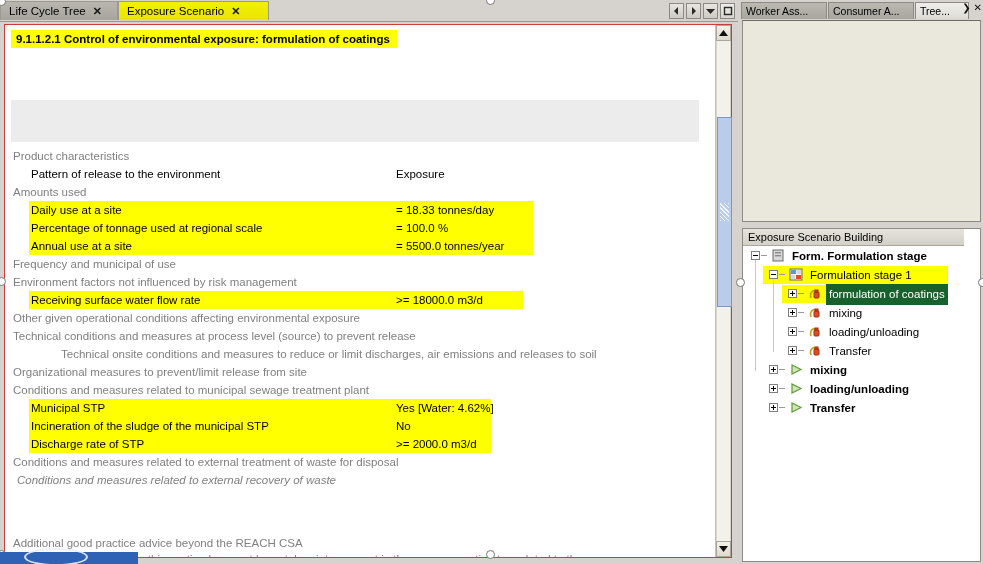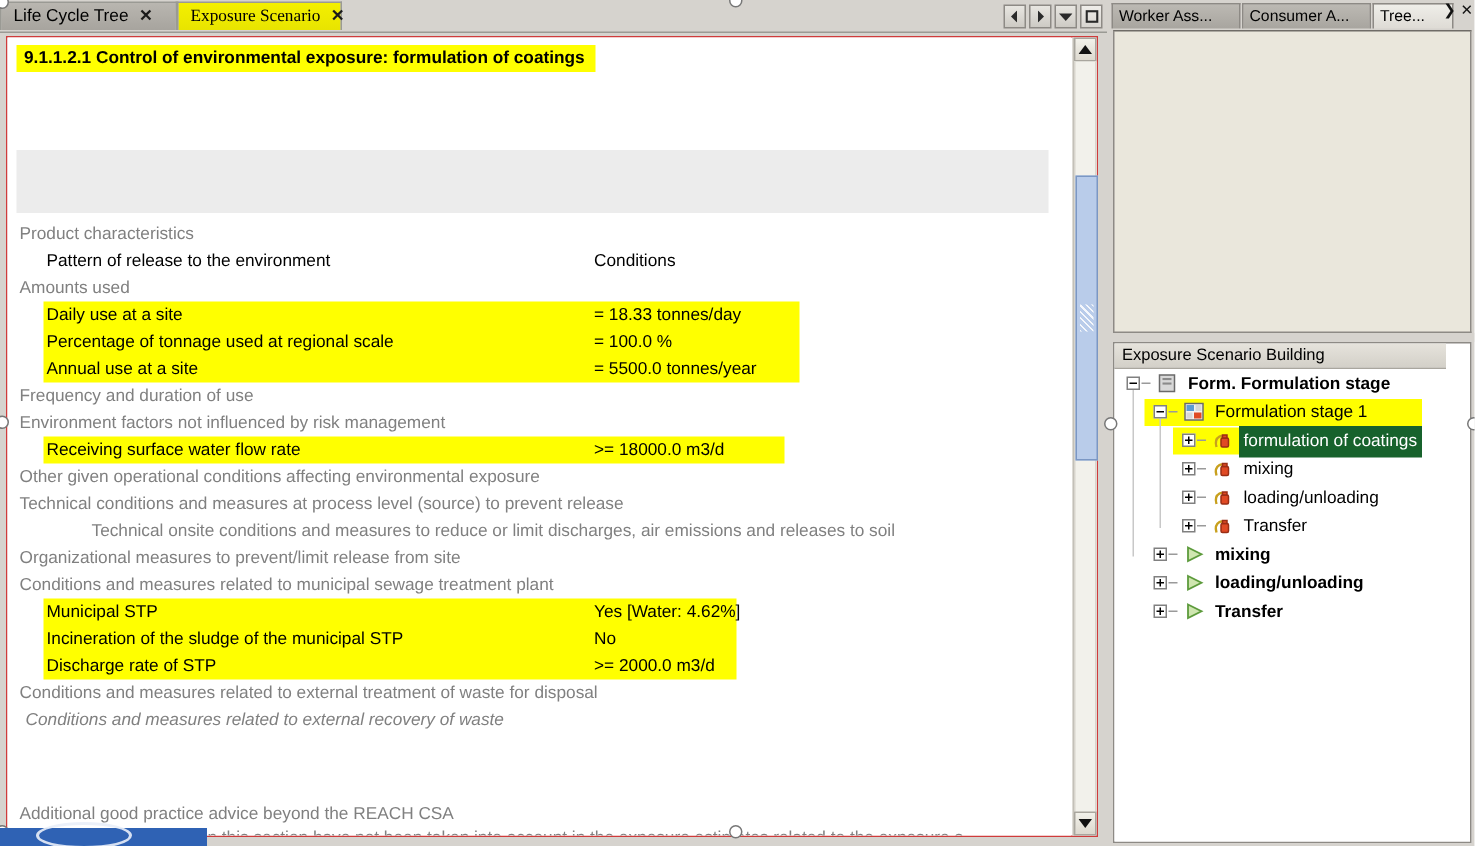--- a/index.html
+++ b/index.html
@@ -122,21 +122,21 @@
 </style>
 </head>
 <body>
 
 <div id="app">
 
   <div id="left-pane">
 
     <div id="left-tabstrip">
         <div class="tab inactive" style="left: 0px; width: 118px;"><span class="tx">Life Cycle Tree</span><span class="closex">✕</span></div>
-        <div class="tab active" style="left: 118px; width: 110px; font-family: Liberation Serif, serif;"><span class="tx">Exposure Scenario</span><span class="closex">✕</span></div>
+        <div class="tab active" style="left: 118px; width: 151px;"><span class="tx">Exposure Scenario</span><span class="closex">✕</span></div>
       </div>
 
     <div id="tab-nav">
       <div class="navbtn">
         <svg width="7" height="8" viewBox="0 0 7 8">
             <polygon points="5,0 5,8 1,4" fill="#2a2a2a"></polygon>
           </svg>
       </div>
       <div class="navbtn">
         <svg width="7" height="8" viewBox="0 0 7 8">
@@ -167,39 +167,39 @@
 
           <div class="rows" id="rows-host">
               <div class="hl-block" style="left: 24px; top: 54px; height: 54px; width: 504px;"></div>
               <div class="hl-block" style="left: 24px; top: 144px; height: 18px; width: 494px;"></div>
               <div class="hl-block" style="left: 24px; top: 252px; height: 54px; width: 462px;"></div>
               <div class="row section" style="top: 0px; position: absolute; left: 0px; width: 100%;">
                 <span class="lbl">Product characteristics</span>
               </div>
               <div class="row item" style="top: 18px; position: absolute; left: 0px; width: 100%;">
                 <span class="lbl">Pattern of release to the environment</span>
-                <span class="val">Conditions</span>
+                <span class="val">Exposure</span>
               </div>
               <div class="row section" style="top: 36px; position: absolute; left: 0px; width: 100%;">
                 <span class="lbl">Amounts used</span>
               </div>
               <div class="row item" style="top: 54px; position: absolute; left: 0px; width: 100%;">
                 <span class="lbl">Daily use at a site</span>
                 <span class="val">= 18.33 tonnes/day</span>
               </div>
               <div class="row item" style="top: 72px; position: absolute; left: 0px; width: 100%; padding-left: 48px;">
                 <span class="lbl">Percentage of tonnage used at regional scale</span>
                 <span class="val">= 100.0 %</span>
               </div>
               <div class="row item" style="top: 90px; position: absolute; left: 0px; width: 100%;">
                 <span class="lbl">Annual use at a site</span>
                 <span class="val">= 5500.0 tonnes/year</span>
               </div>
               <div class="row section" style="top: 108px; position: absolute; left: 0px; width: 100%;">
-                <span class="lbl">Frequency and duration of use</span>
+                <span class="lbl">Frequency and municipal of use</span>
               </div>
               <div class="row section" style="top: 126px; position: absolute; left: 0px; width: 100%;">
                 <span class="lbl">Environment factors not influenced by risk management</span>
               </div>
               <div class="row item" style="top: 144px; position: absolute; left: 0px; width: 100%;">
                 <span class="lbl">Receiving surface water flow rate</span>
                 <span class="val">&gt;= 18000.0 m3/d</span>
               </div>
               <div class="row section" style="top: 162px; position: absolute; left: 0px; width: 100%;">
                 <span class="lbl">Other given operational conditions affecting environmental exposure</span>

